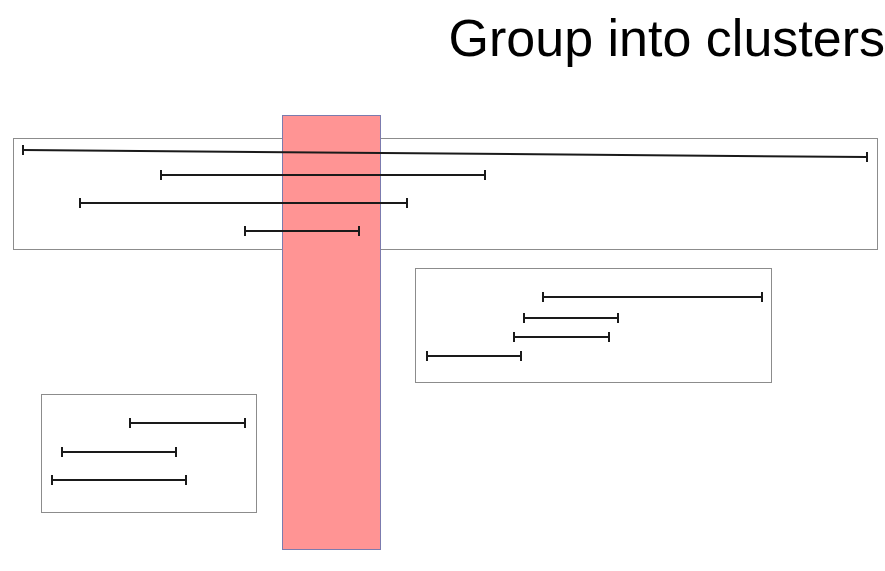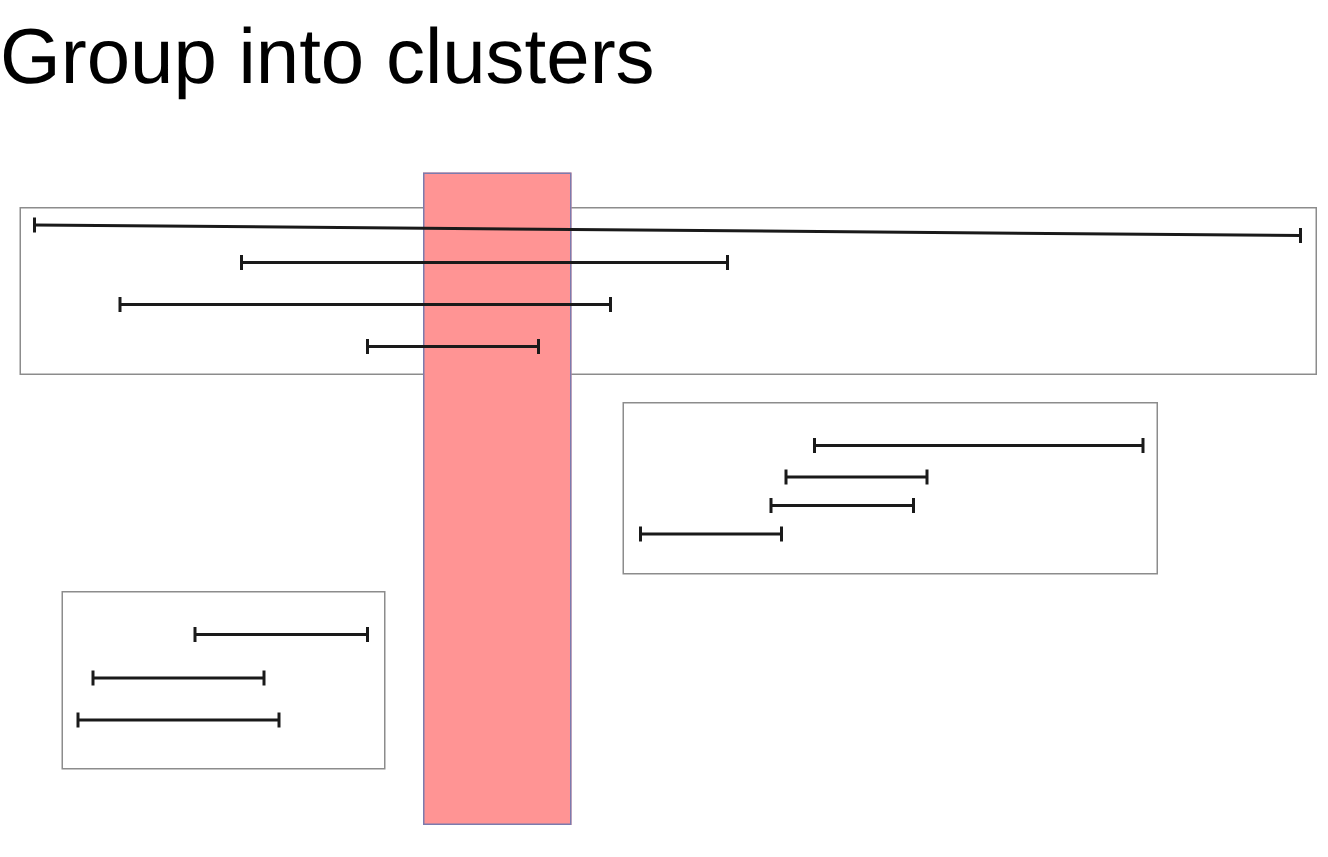--- a/index.html
+++ b/index.html
@@ -16,21 +16,21 @@
     width: 885px;
     height: 571px;
     background: #ffffff;
     overflow: hidden;
   }
   #title {
     position: absolute;
     left: 0;
     top: 8px;
     width: 885px;
-    text-align: left;
+    text-align: right;
     font-family: "Liberation Sans", sans-serif;
     font-size: 52px;
     font-weight: 400;
     line-height: 60px;
     color: #000000;
     letter-spacing: 0px;
     white-space: nowrap;
   }
   .band {
     position: absolute;

